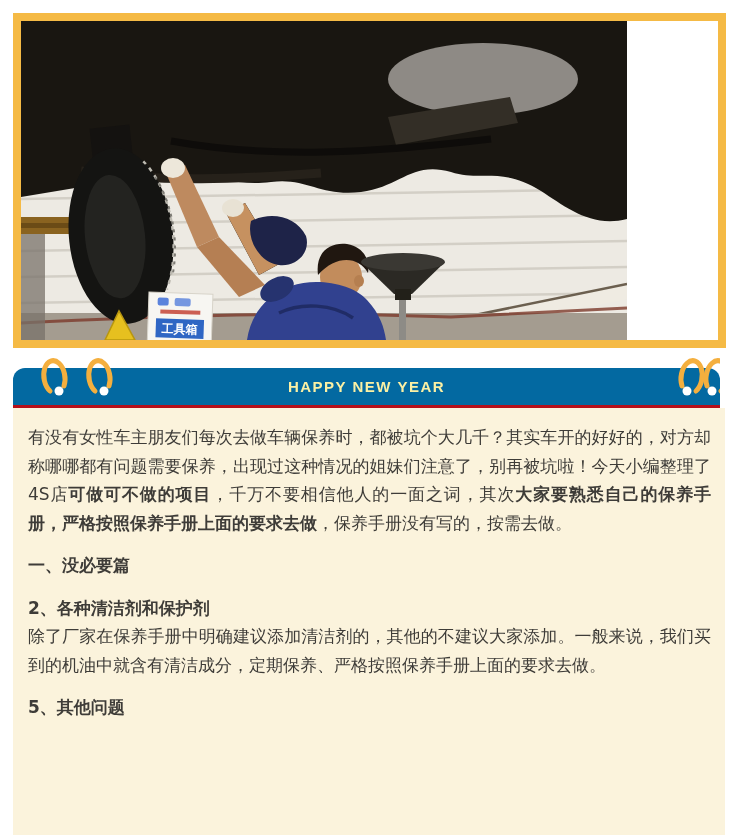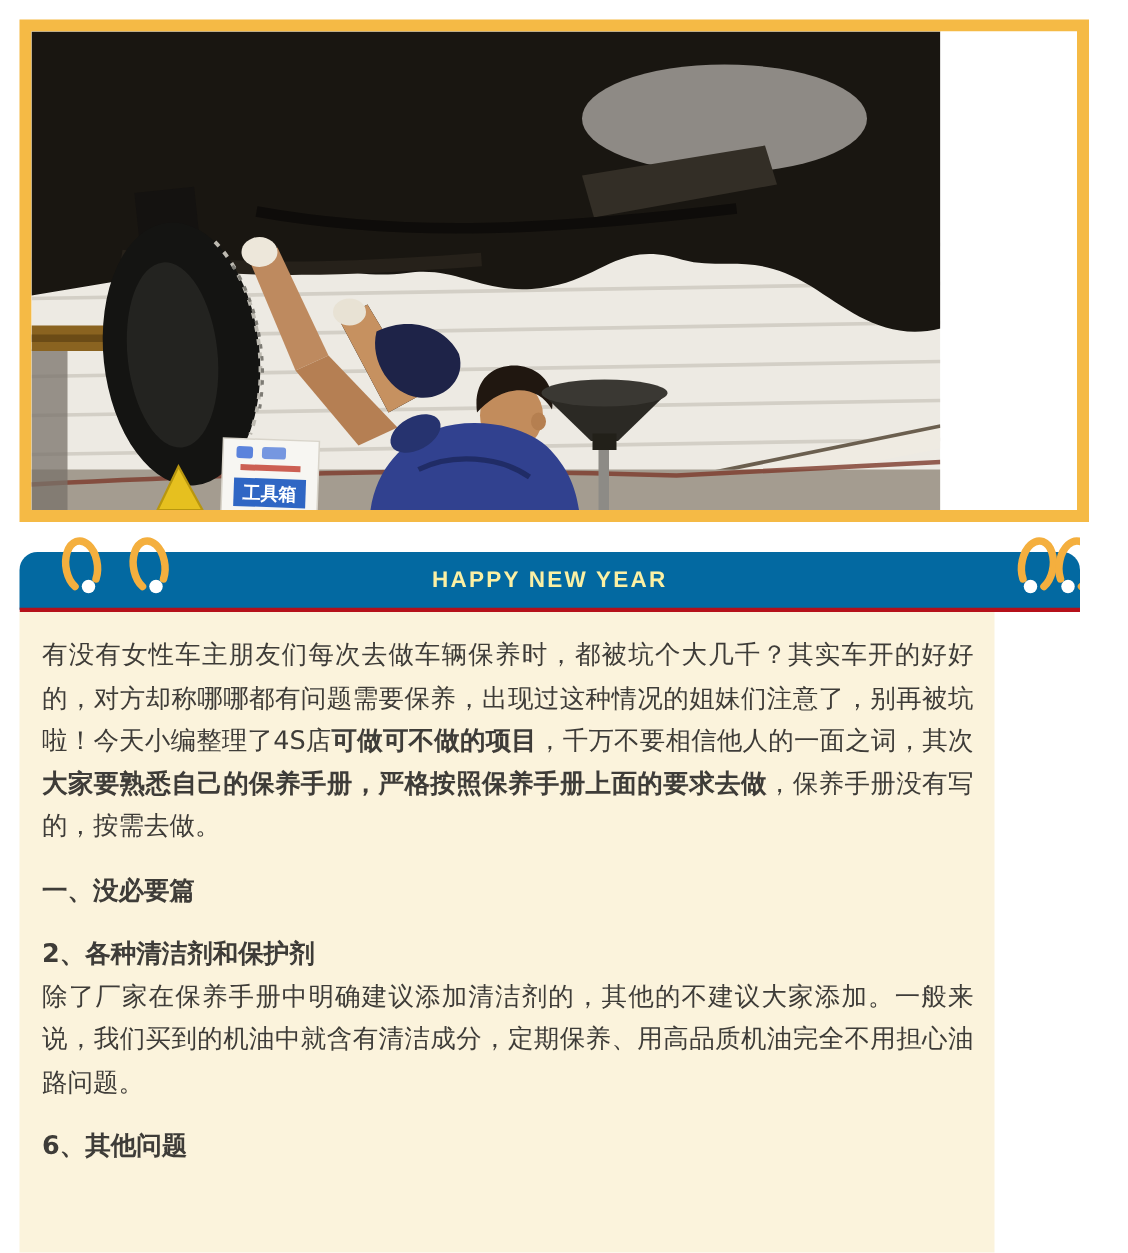--- a/index.html
+++ b/index.html
@@ -22,21 +22,21 @@
     display:flex;align-items:center;justify-content:center;
     border-bottom:3px solid #B5101A;box-sizing:border-box;
   }
   .banner-label{
     color:#FBF0A4;font-weight:bold;font-size:15px;letter-spacing:1.5px;
     font-family:"Liberation Sans",sans-serif;
   }
   .rings{position:absolute;left:0;top:0;width:707px;height:46px;}
   
   .content{
-    position:absolute;left:13px;top:408px;width:650px;height:427px;
+    position:absolute;left:13px;top:408px;width:712px;height:427px;
     background:#FBF3DC;box-sizing:border-box;
     padding:15px 14px 0 15px;
     color:#3E3C38;font-size:17px;line-height:28.5px;
     text-align:justify;
   }
   .block{margin:0 0 14px 0;}
   .hd{font-weight:bold;}
   b{font-weight:bold;}
 </style>
 </head>
@@ -156,19 +156,19 @@
   <div class="block">
     <span>有没有女性车主朋友们每次去做车辆保养时，都被坑个大几千？其实车开的好好的，对方却称哪哪都有问题需要保养，出现过这种情况的姐妹们注意了，别再被坑啦！今天小编整理了4S店</span><b>可做可不做的项目</b><span>，千万不要相信他人的一面之词，其次</span><b>大家要熟悉自己的保养手册，严格按照保养手册上面的要求去做</b><span>，保养手册没有写的，按需去做。</span>
   </div>
 
   <div class="block">
     <div class="hd">一、没必要篇</div>
   </div>
 
   <div class="block">
     <div class="hd">2、各种清洁剂和保护剂</div>
-    <div>除了厂家在保养手册中明确建议添加清洁剂的，其他的不建议大家添加。一般来说，我们买到的机油中就含有清洁成分，定期保养、用高品质机油完全不用担心油路问题。</div>
+    <div>除了厂家在保养手册中明确建议添加清洁剂的，其他的不建议大家添加。一般来说，我们买到的机油中就含有清洁成分，定期保养、严格按照保养手册上面的要求去做。</div>
   </div>
 
   <div class="block">
-    <div class="hd">6、其他问题</div>
+    <div class="hd">5、其他问题</div>
   </div>
 </div>
 
 </body></html>

